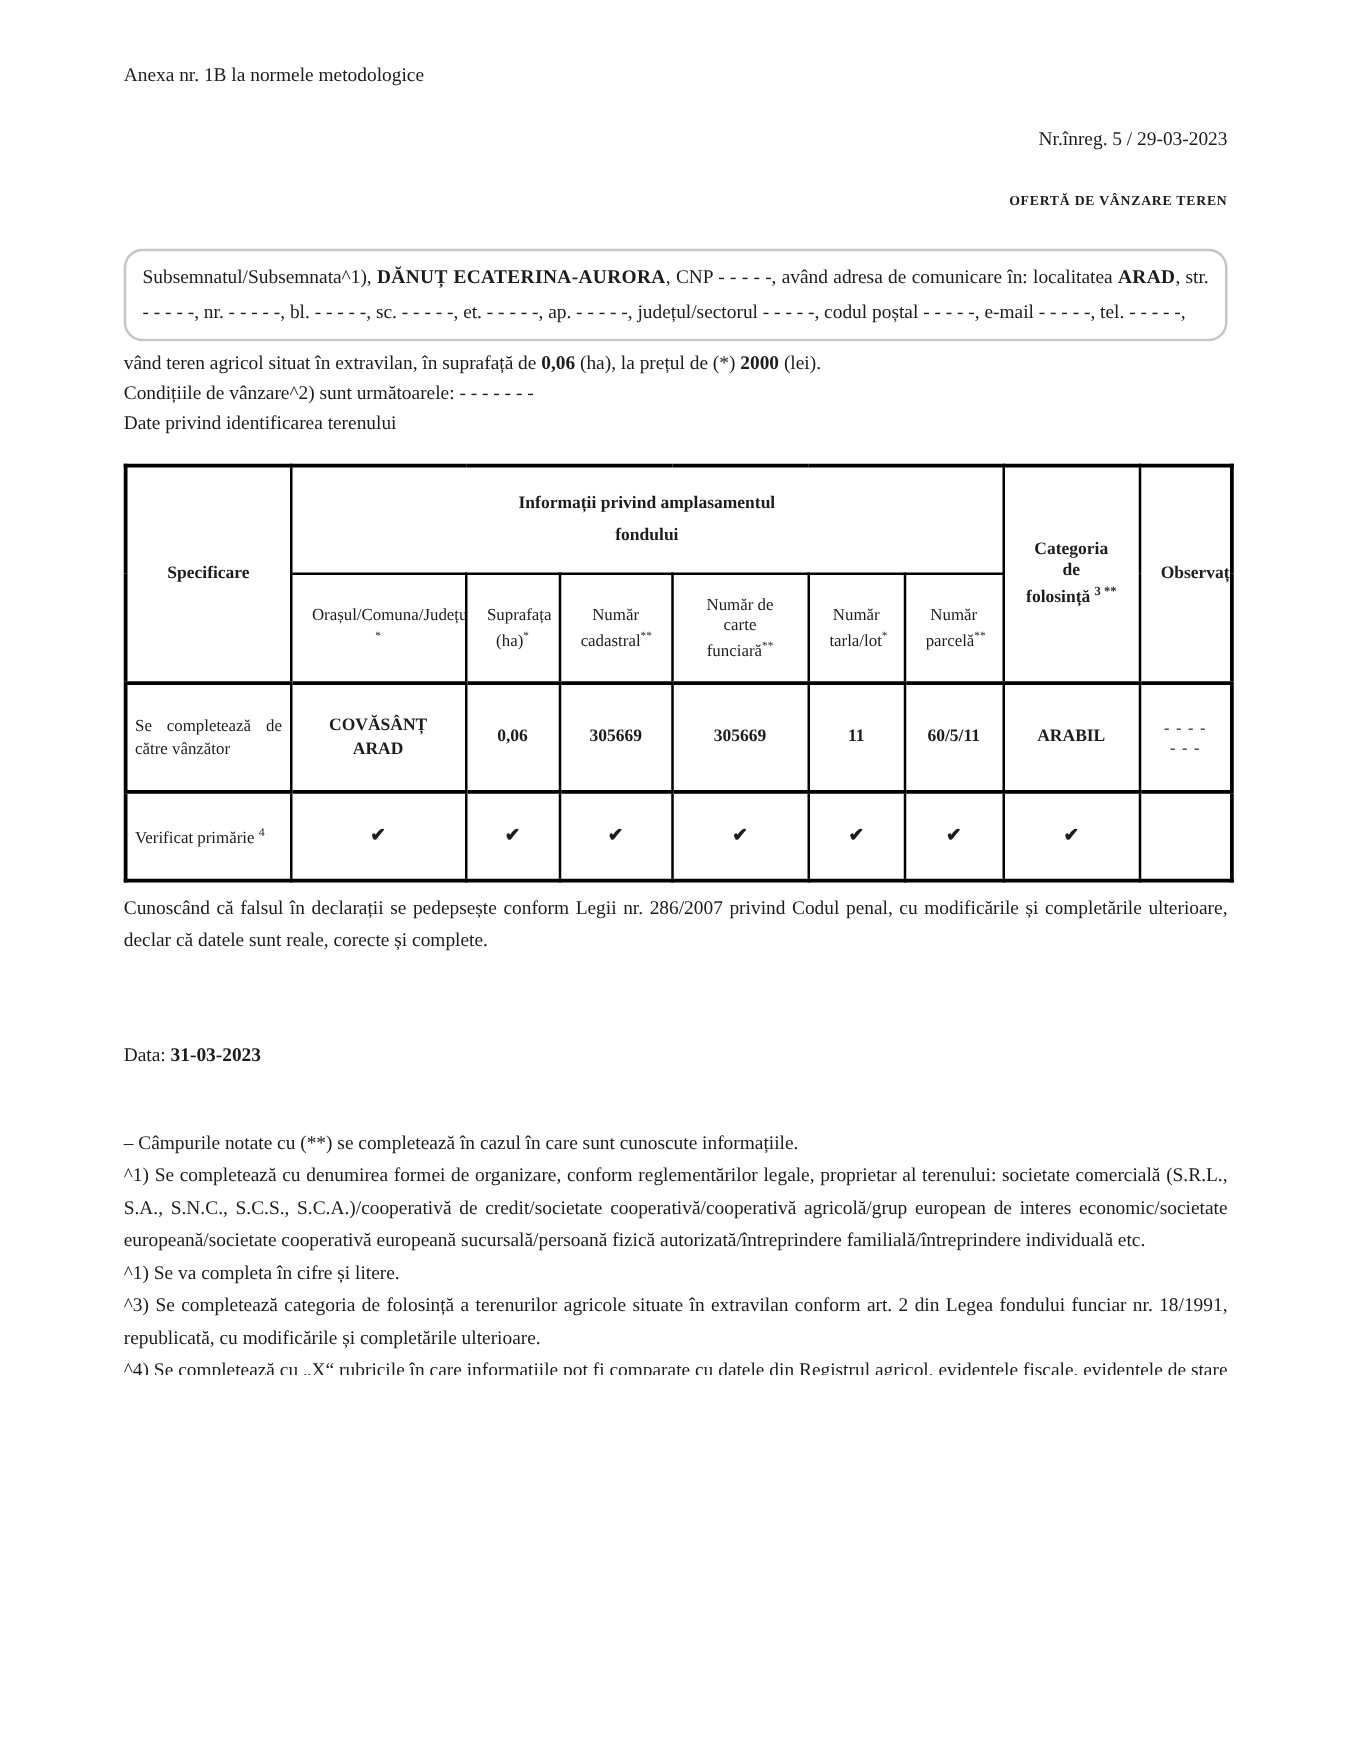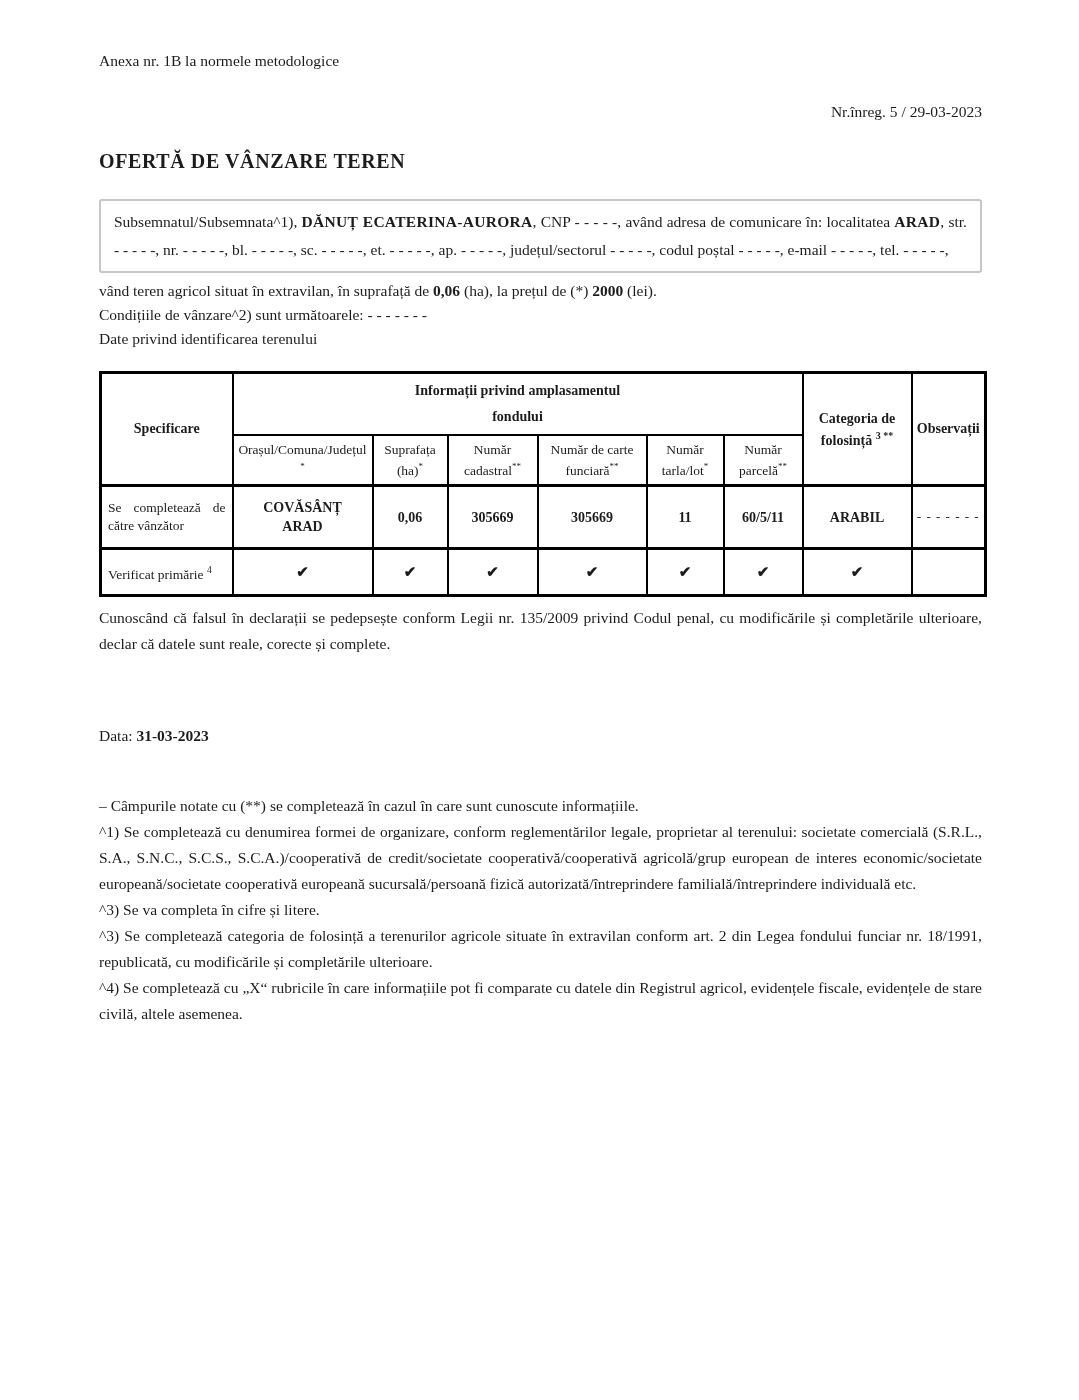--- a/index.html
+++ b/index.html
@@ -6,36 +6,36 @@
   body{
     width:1079px;height:1400px;background:#ffffff;color:#1c1c1c;
     font-family:"Liberation Serif", serif;
     -webkit-font-smoothing:antialiased;
   }
   .page{position:relative;width:1079px;height:1100px;overflow:hidden;}
   .content{padding:0 97px 0 99px;}
 
   .anexa{padding-top:52px;font-size:15.5px;line-height:18px;}
   .reg{margin-top:33px;text-align:right;font-size:15.5px;line-height:18px;}
-  .doc-title{margin-top:30px;text-align:left;font-weight:bold;font-size:20px;letter-spacing:.6px;line-height:20px;}
+  .doc-title{margin-top:30px;text-align:right;font-weight:bold;font-size:11px;letter-spacing:.6px;line-height:20px;}
 
   .intro-box{
-    margin-top:28px;border:2px solid #c6c6c6;border-radius:3px;
+    margin-top:28px;border:2px solid #c6c6c6;border-radius:15px;
     padding:7px 13px;font-size:15.5px;line-height:28px;text-align:justify;
   }
   .intro-box b{letter-spacing:.3px;}
 
   .sale-block{margin-top:6px;font-size:15.5px;line-height:24px;}
   .sale-block p{margin:0;}
 
   table.land{
     margin-top:20px;border-collapse:collapse;table-layout:fixed;width:885px;
     border:3px solid #000;
   }
-  table.land td{border:2px solid #000;padding:4px;vertical-align:middle;text-align:center;overflow:hidden;}
+  table.land td{border:2px solid #000;padding:16px;vertical-align:middle;text-align:center;overflow:hidden;}
   tr.h1 td{height:52px;}
   tr.h2 td{height:40px;}
   tr.r1 td{height:52px;border-top:3px solid #000;}
   tr.r2 td{height:36px;border-top:3px solid #000;}
   .c-spec{font-weight:bold;font-size:14px;}
   .c-group{font-weight:bold;font-size:14px;line-height:26px;}
   .c-cat{font-weight:bold;font-size:14px;line-height:17px;}
   .c-obs{font-weight:bold;font-size:14px;}
   .sh{font-size:13.5px;line-height:16px;}
   .sh sup{font-size:9px;}
@@ -147,26 +147,26 @@
         <td class="chk">✔</td>
         <td class="chk">✔</td>
         <td class="chk">✔</td>
         <td class="chk">✔</td>
         <td class="chk">✔</td>
         <td></td>
       </tr>
     </tbody>
       </table>
 
-    <p class="declaration">Cunoscând că falsul în declarații se pedepsește conform Legii nr. 135/2009 privind Codul penal, cu modificările și completările ulterioare, declar că datele sunt reale, corecte și complete.</p>
+    <p class="declaration">Cunoscând că falsul în declarații se pedepsește conform Legii nr. 286/2007 privind Codul penal, cu modificările și completările ulterioare, declar că datele sunt reale, corecte și complete.</p>
 
     <p class="date-line"><span>Data: </span><b>31-03-2023</b></p>
 
     <div class="notes">
       <p>– Câmpurile notate cu (**) se completează în cazul în care sunt cunoscute informațiile.</p>
       <p>^1) Se completează cu denumirea formei de organizare, conform reglementărilor legale, proprietar al terenului: societate comercială (S.R.L., S.A., S.N.C., S.C.S., S.C.A.)/cooperativă de credit/societate cooperativă/cooperativă agricolă/grup european de interes economic/societate europeană/societate cooperativă europeană sucursală/persoană fizică autorizată/întreprindere familială/întreprindere individuală etc.</p>
-      <p>^3) Se va completa în cifre și litere.</p>
+      <p>^1) Se va completa în cifre și litere.</p>
       <p>^3) Se completează categoria de folosință a terenurilor agricole situate în extravilan conform art. 2 din Legea fondului funciar nr. 18/1991, republicată, cu modificările și completările ulterioare.</p>
       <p>^4) Se completează cu „X“ rubricile în care informațiile pot fi comparate cu datele din Registrul agricol, evidențele fiscale, evidențele de stare civilă, altele asemenea.</p>
     </div>
 
   </div>
 </div>
 
 </body></html>

